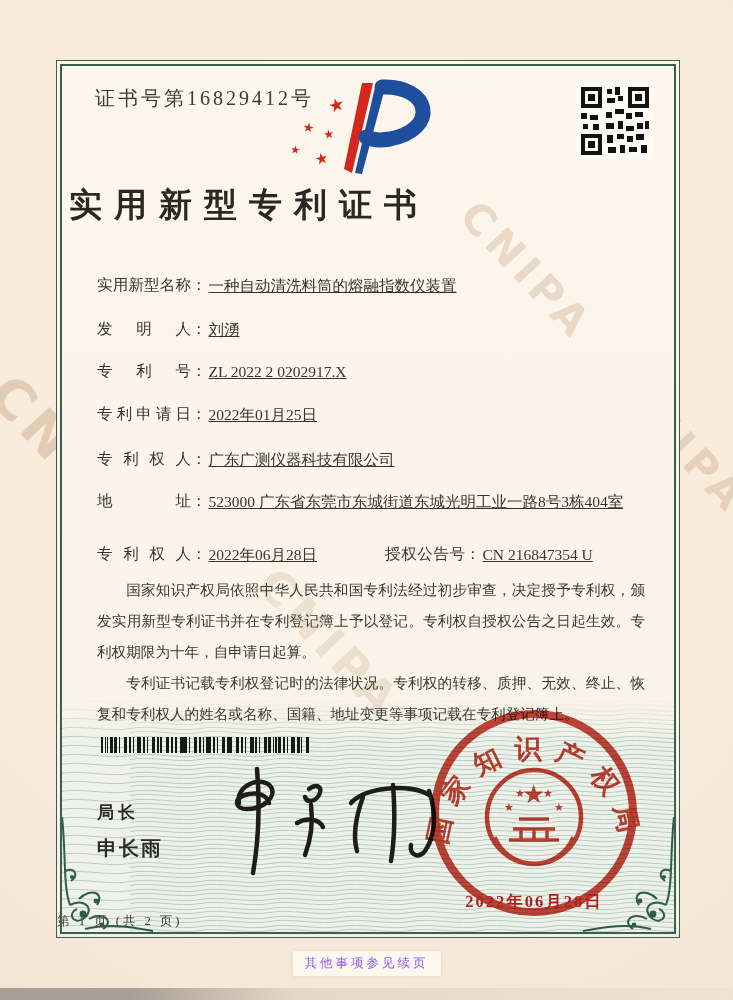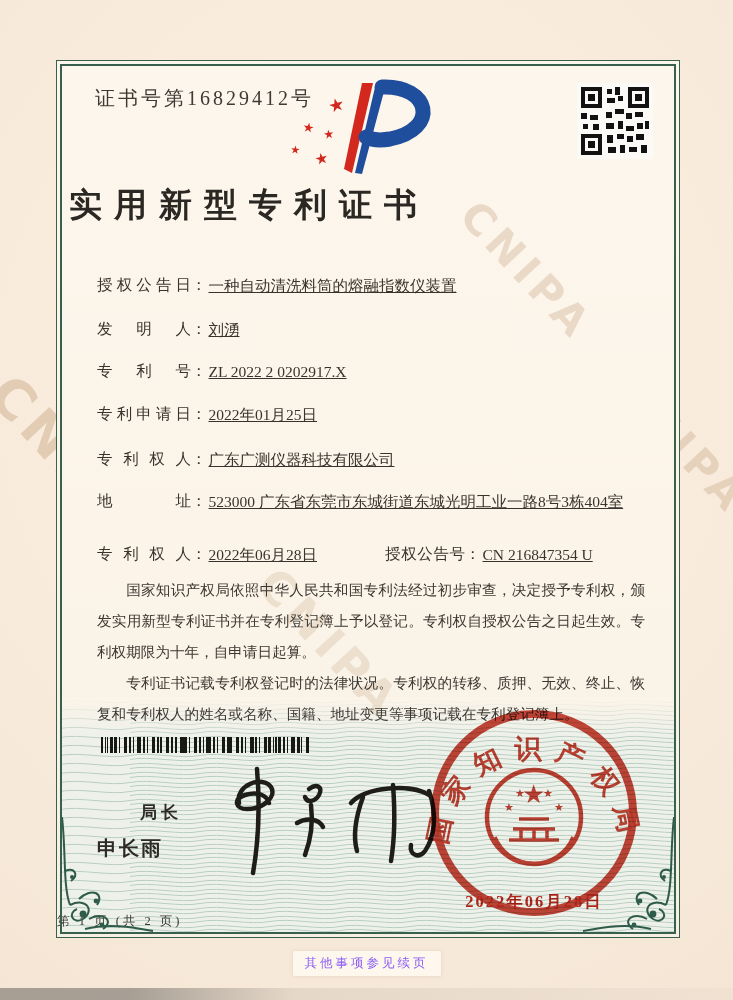--- a/index.html
+++ b/index.html
@@ -49,21 +49,21 @@
     position:absolute;left:40px;top:514px;width:548px;z-index:3;
     font-size:14.6px;line-height:31px;text-align:justify;color:#3b3731;
   }
   .paras p{margin:0;text-indent:2em;}
   .barcode{
     position:absolute;left:44px;top:676px;width:208px;height:16px;z-index:3;
     background-image:
       repeating-linear-gradient(90deg,#181815 0 2px,transparent 2px 4px,#181815 4px 5px,transparent 5px 9px,#181815 9px 12px,transparent 12px 14px),
       repeating-linear-gradient(90deg,transparent 0 6px,#181815 6px 7px,transparent 7px 13px,#181815 13px 15px,transparent 15px 23px);
   }
-  .signer-title{position:absolute;left:40px;top:740px;font-size:17px;font-weight:600;letter-spacing:4px;color:#2e2b26;z-index:3;margin-left:43px;}
+  .signer-title{position:absolute;left:40px;top:740px;font-size:17px;font-weight:600;letter-spacing:4px;color:#2e2b26;z-index:3;}
   .signer-name{position:absolute;left:40px;top:774px;font-size:20px;font-weight:600;letter-spacing:2px;color:#2e2b26;z-index:3;}
   .signature{position:absolute;left:148px;top:702px;width:262px;height:118px;z-index:3;}
   .seal{position:absolute;left:368px;top:646px;width:218px;height:222px;z-index:4;mix-blend-mode:multiply;}
   .page-info{position:absolute;left:0;top:852px;width:100%;font-size:12.5px;letter-spacing:3px;color:#3a372f;z-index:3;}
   .corner{position:absolute;bottom:-2px;width:100px;height:128px;z-index:5;pointer-events:none;}
   .corner.cl{left:-2px;}
   .corner.cr{right:-2px;transform:scaleX(-1);}
   .footer-note{
     position:absolute;left:50%;top:951px;transform:translateX(-50%);z-index:3;
     font-size:12.5px;letter-spacing:3px;color:#8b5cf6;
@@ -157,21 +157,21 @@
       <text x="24" y="54" font-size="13" transform="rotate(10 24 54)">★</text>
       <text x="46" y="62" font-size="12" transform="rotate(-8 46 62)">★</text>
       <text x="12" y="76" font-size="11" transform="rotate(6 12 76)">★</text>
       <text x="38" y="88" font-size="15" transform="rotate(-12 38 88)">★</text>
     </g>
   </svg>
 
   <div class="title">实用新型专利证书</div>
 
   <div class="row r0">
-    <span class="flabel">授权公告日</span><span class="colon">：</span><span class="fval">一种自动清洗料筒的熔融指数仪装置</span>
+    <span class="flabel">实用新型名称</span><span class="colon">：</span><span class="fval">一种自动清洗料筒的熔融指数仪装置</span>
   </div>
   <div class="row r1">
     <span class="flabel">发明人</span><span class="colon">：</span><span class="fval">刘湧</span>
   </div>
   <div class="row r2">
     <span class="flabel">专利号</span><span class="colon">：</span><span class="fval">ZL 2022 2 0202917.X</span>
   </div>
   <div class="row r3">
     <span class="flabel">专利申请日</span><span class="colon">：</span><span class="fval">2022年01月25日</span>
   </div>

